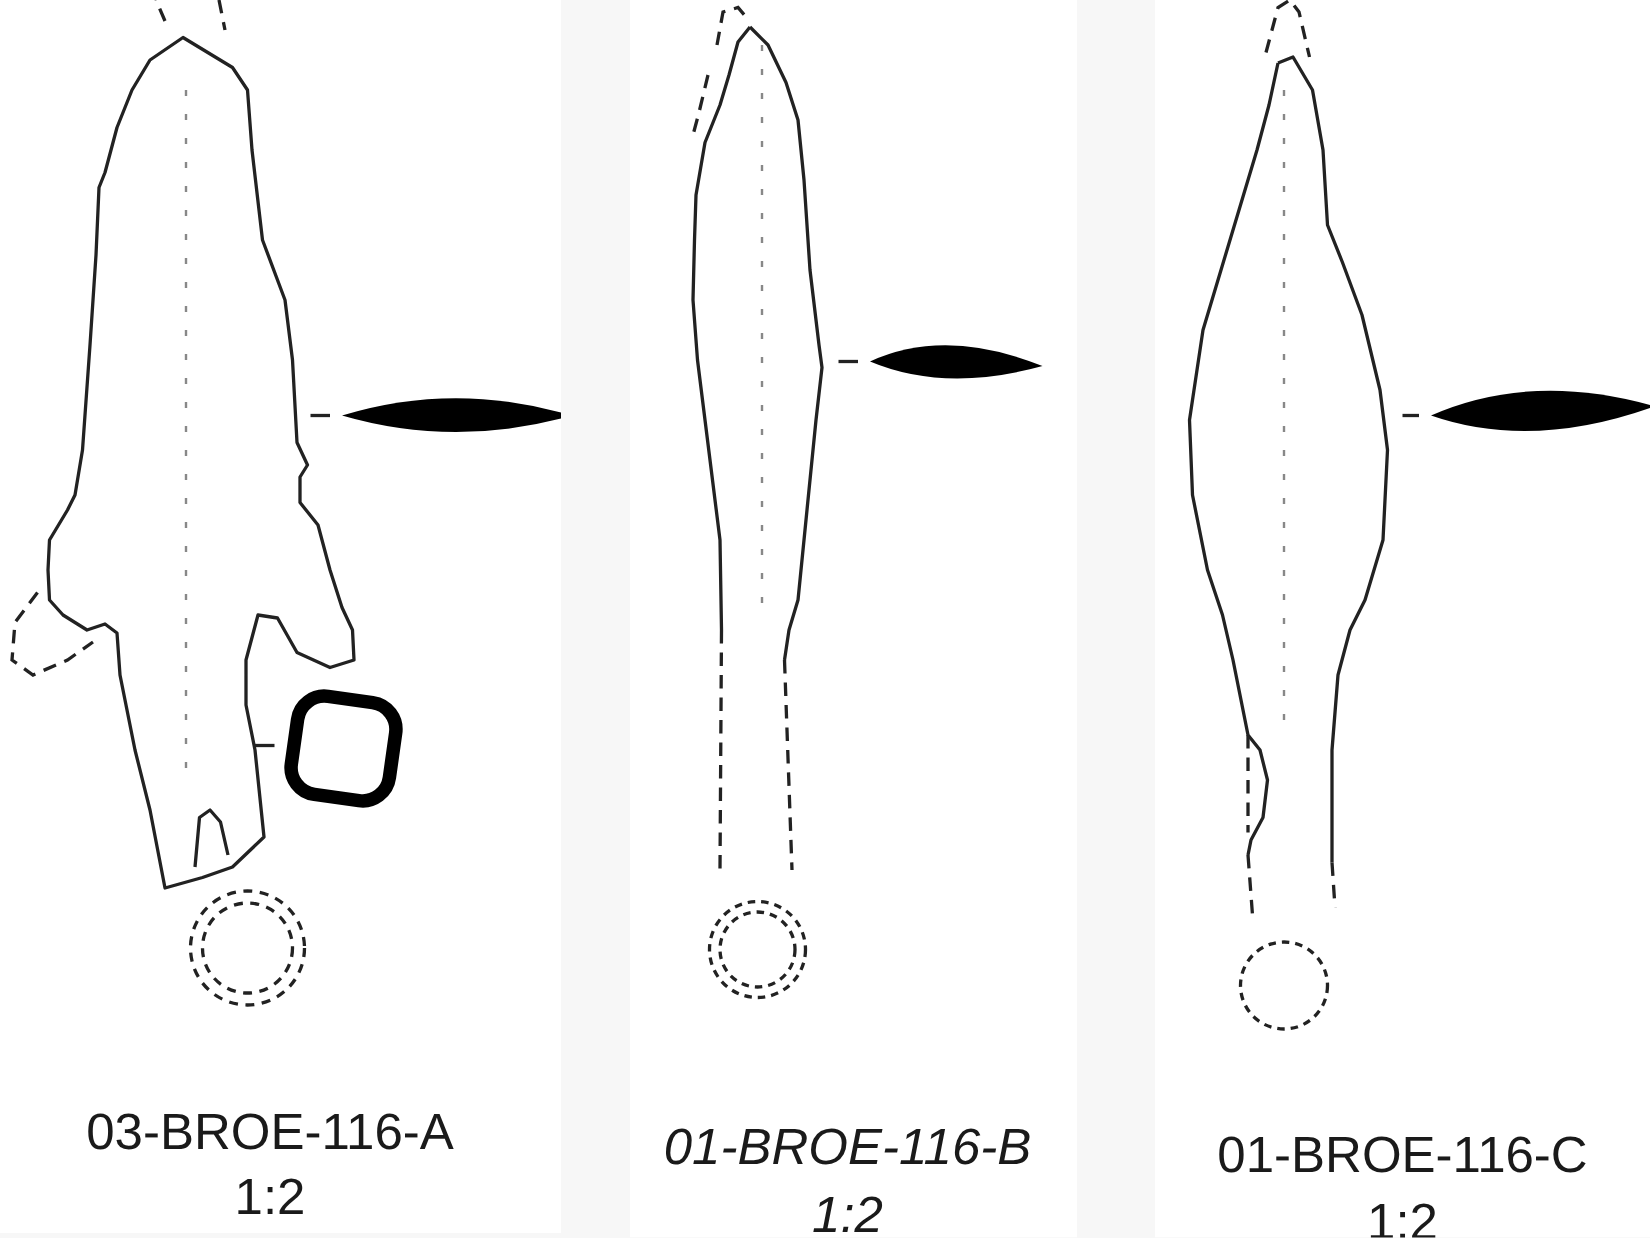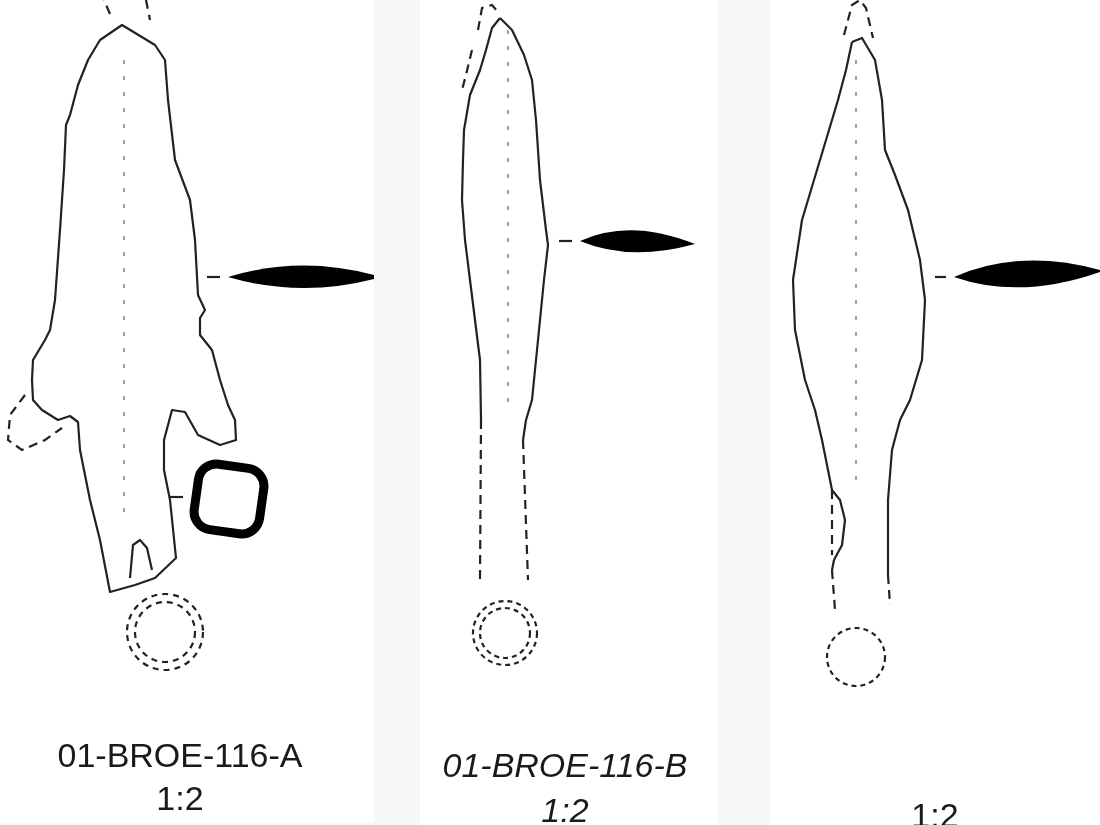--- a/index.html
+++ b/index.html
@@ -35,21 +35,21 @@
 
     <line class="tick" x1="207" y1="277" x2="220" y2="277"></line>
     <path class="xsec" d="M228 277 Q300 255 374 275 L374 279 Q300 298 228 277 Z"></path>
 
     <line class="tick" x1="170" y1="497" x2="183" y2="497"></line>
     <rect x="196" y="466" width="66" height="66" rx="18" transform="rotate(8 229 499)" fill="none" stroke="#000" stroke-width="9"></rect>
 
     <circle cx="165" cy="632" r="38" class="dash" stroke-width="2" style="stroke-dasharray:6 5"></circle>
     <circle cx="165" cy="632" r="30" class="dash" stroke-width="2" style="stroke-dasharray:6 5"></circle>
   </svg>
-  <div class="label" style="left:0; width:360px; top:735px;">01-BROE-116-A</div>
+  <div class="label" style="left:0; width:360px; top:735px;">03-BROE-116-A</div>
   <div class="label" style="left:0; width:360px; top:778px;">1:2</div>
 </div>
 
 <div class="panel" id="panel-b">
   <svg class="drawing" width="298" height="825">
     <path class="dash" d="M58 30 L62 8 L72 5 L78 12 M52 50 L46 75 L42 90"></path>
     <path class="ol" d="M80 18 L92 30 L104 55 L112 80 L116 120 L120 180 L126 230 L128 245 L124 280 L118 340 L112 400 L106 420 L103 440 M80 18 L72 28 L66 50 L60 70 L50 95 L44 130 L43 160 L42 200 L45 240 L50 280 L55 320 L60 360 L61 420"></path>
     <path class="dash" d="M61 420 L60 580 M103 440 L108 580"></path>
     <line class="axis" x1="88" y1="30" x2="88" y2="405"></line>
     <line class="tick" x1="139" y1="241" x2="152" y2="241"></line>
@@ -64,14 +64,15 @@
 <div class="panel" id="panel-c">
   <svg class="drawing" width="330" height="825">
     <path class="dash" d="M74 35 L82 5 L90 0 L96 8 L103 38"></path>
     <path class="ol" d="M82 42 L92 38 L105 60 L112 100 L115 150 L125 175 L138 210 L150 260 L155 300 L152 360 L140 400 L130 420 L122 450 L118 500 L118 575 M82 42 L76 70 L68 100 L56 140 L44 180 L32 220 L26 260 L23 280 L25 330 L35 380 L45 410 L52 440 L58 470 L62 490 L70 500 L75 520 L72 545 L64 560 L62 570"></path>
     <path class="dash" d="M62 490 L62 555 M62 570 L65 610 M118 575 L120 605"></path>
     <line class="axis" x1="86" y1="60" x2="86" y2="485"></line>
     <line class="tick" x1="165" y1="277" x2="176" y2="277"></line>
     <path class="xsec" d="M184 277 Q250 248 330 270 L330 272 Q250 300 184 277 Z"></path>
     <circle cx="86" cy="657" r="29" class="dash" stroke-width="2" style="stroke-dasharray:5 4"></circle>
   </svg>
+  <div class="label" style="left:0; width:330px; top:750px;">01-BROE-116-C</div>
   <div class="label" style="left:0; width:330px; top:795px;">1:2</div>
 </div>
 
 </body></html>

